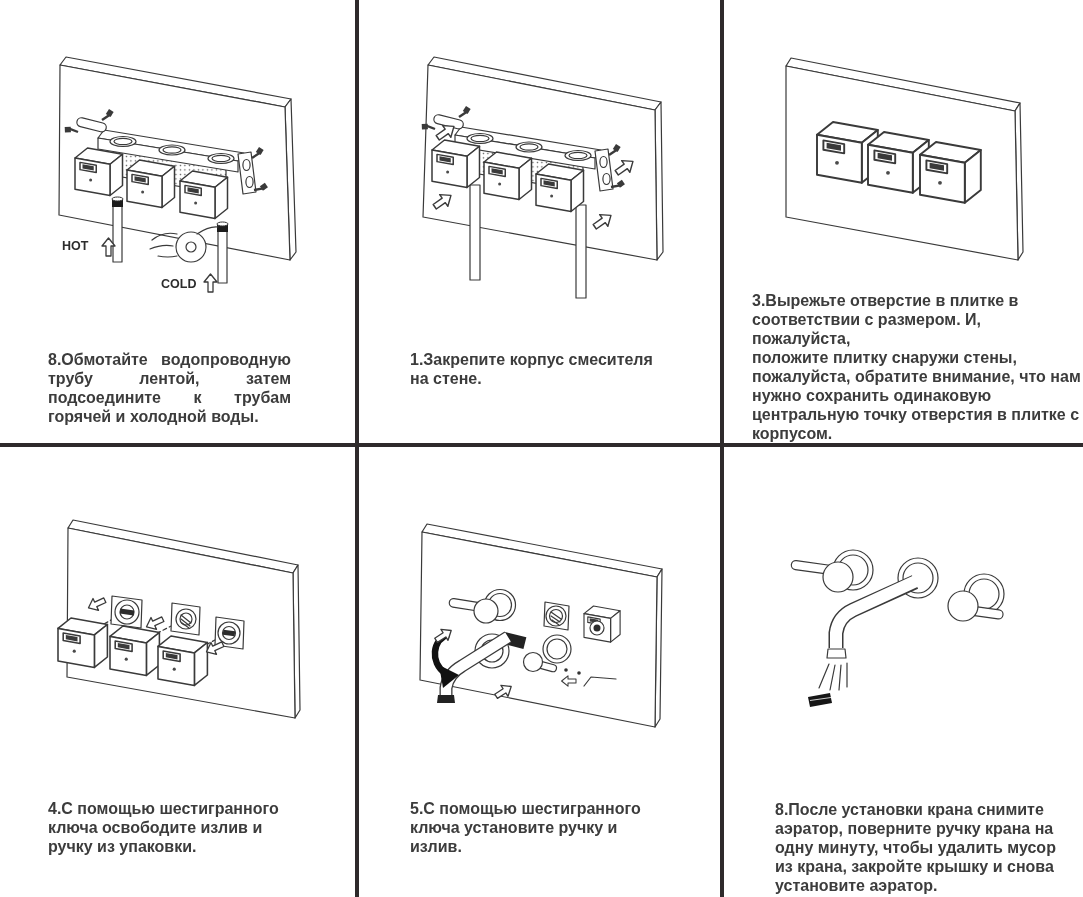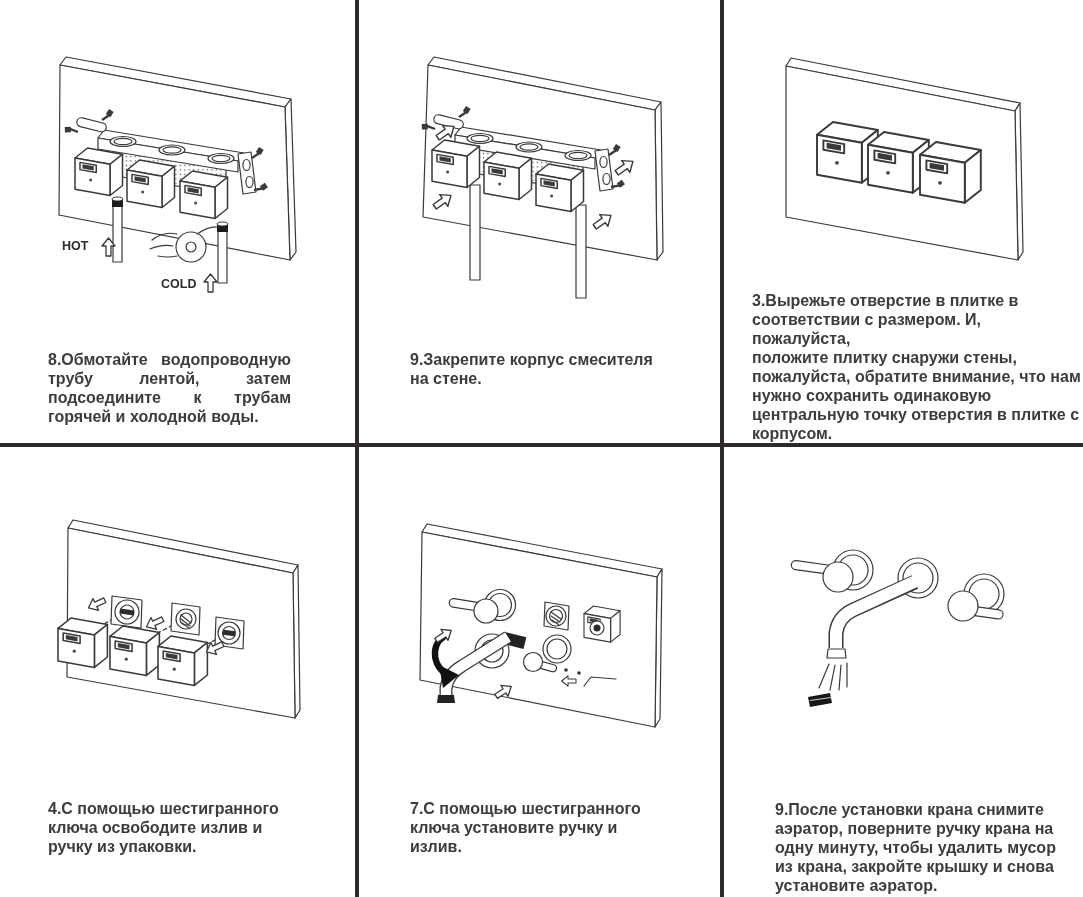--- a/index.html
+++ b/index.html
@@ -234,33 +234,33 @@
     </g>
     <g>
       <circle class="s" cx="984" cy="594" r="20"></circle>
       <circle class="s" cx="984" cy="594" r="15"></circle>
       <rect class="s" x="964" y="605" width="40" height="9" rx="4.5" transform="rotate(8 964 605)"></rect>
       <circle class="s" cx="963" cy="606" r="15"></circle>
     </g>
   </svg>
 
   <div id="cap1" class="caption" style="left:48px;top:350px;width:243px;">8.Обмотайте водопроводную трубу лентой, затем подсоедините к трубам горячей и холодной воды.</div>
-  <div class="caption" style="left:410px;top:350px;width:260px;">9.Закрепите корпус смесителя
+  <div class="caption" style="left:410px;top:350px;width:260px;">1.Закрепите корпус смесителя
 на стене.</div>
   <div class="caption" style="left:752px;top:291px;width:330px;">3.Вырежьте отверстие в плитке в
 соответствии с размером. И, пожалуйста,
 положите плитку снаружи стены,
 пожалуйста, обратите внимание, что нам
 нужно сохранить одинаковую
 центральную точку отверстия в плитке с
 корпусом.</div>
   <div class="caption" style="left:48px;top:799px;width:260px;">4.С помощью шестигранного
 ключа освободите излив и
 ручку из упаковки.</div>
-  <div class="caption" style="left:410px;top:799px;width:260px;">7.С помощью шестигранного
+  <div class="caption" style="left:410px;top:799px;width:260px;">5.С помощью шестигранного
 ключа установите ручку и
 излив.</div>
-  <div class="caption" style="left:775px;top:800px;width:308px;">9.После установки крана снимите
+  <div class="caption" style="left:775px;top:800px;width:308px;">8.После установки крана снимите
 аэратор, поверните ручку крана на
 одну минуту, чтобы удалить мусор
 из крана, закройте крышку и снова
 установите аэратор.</div>
 </div>
 
 </body></html>

